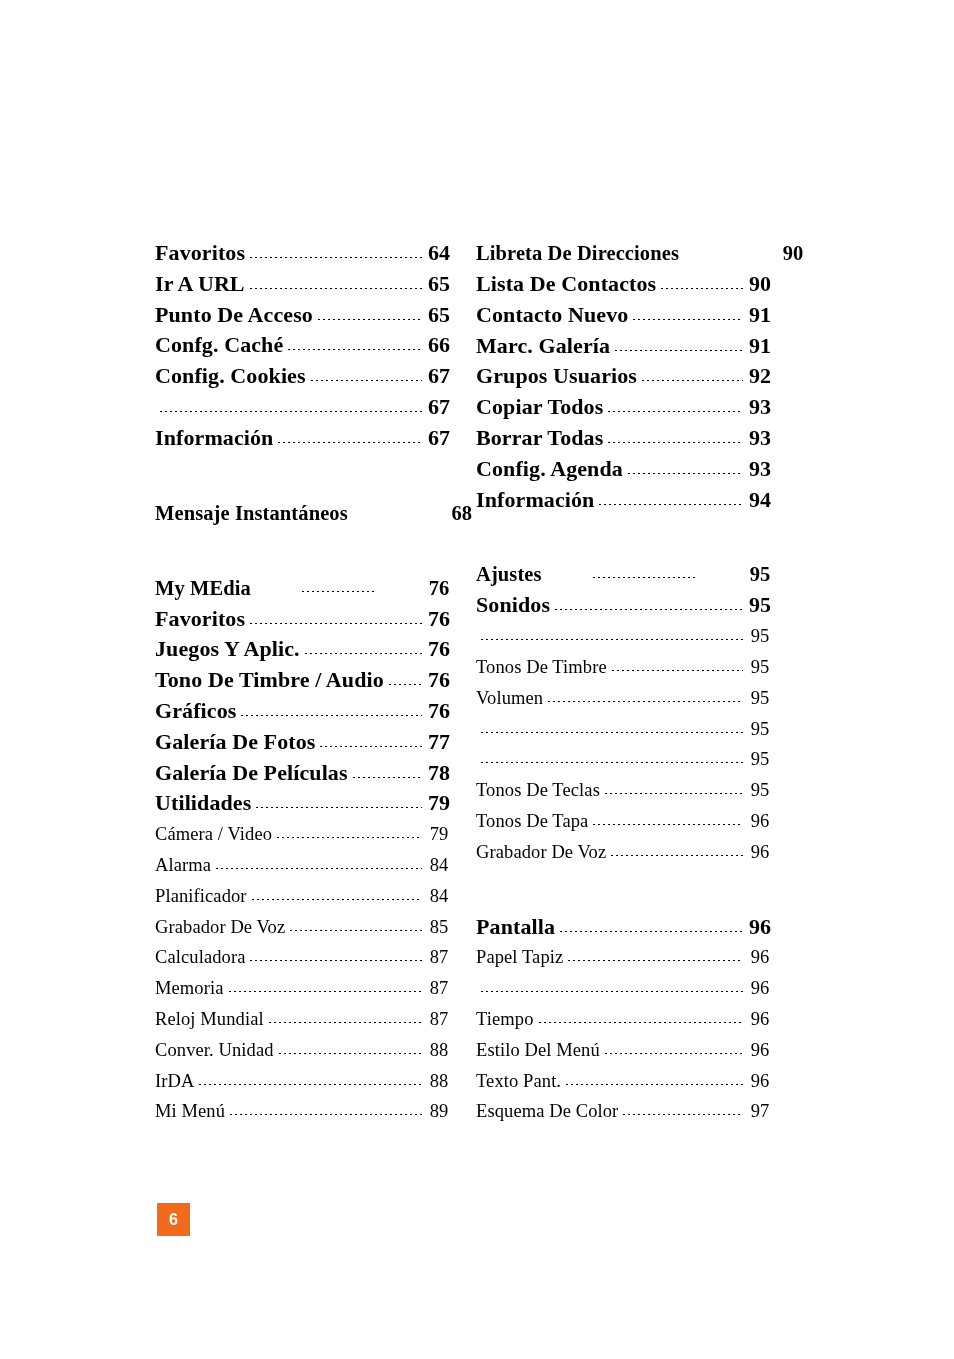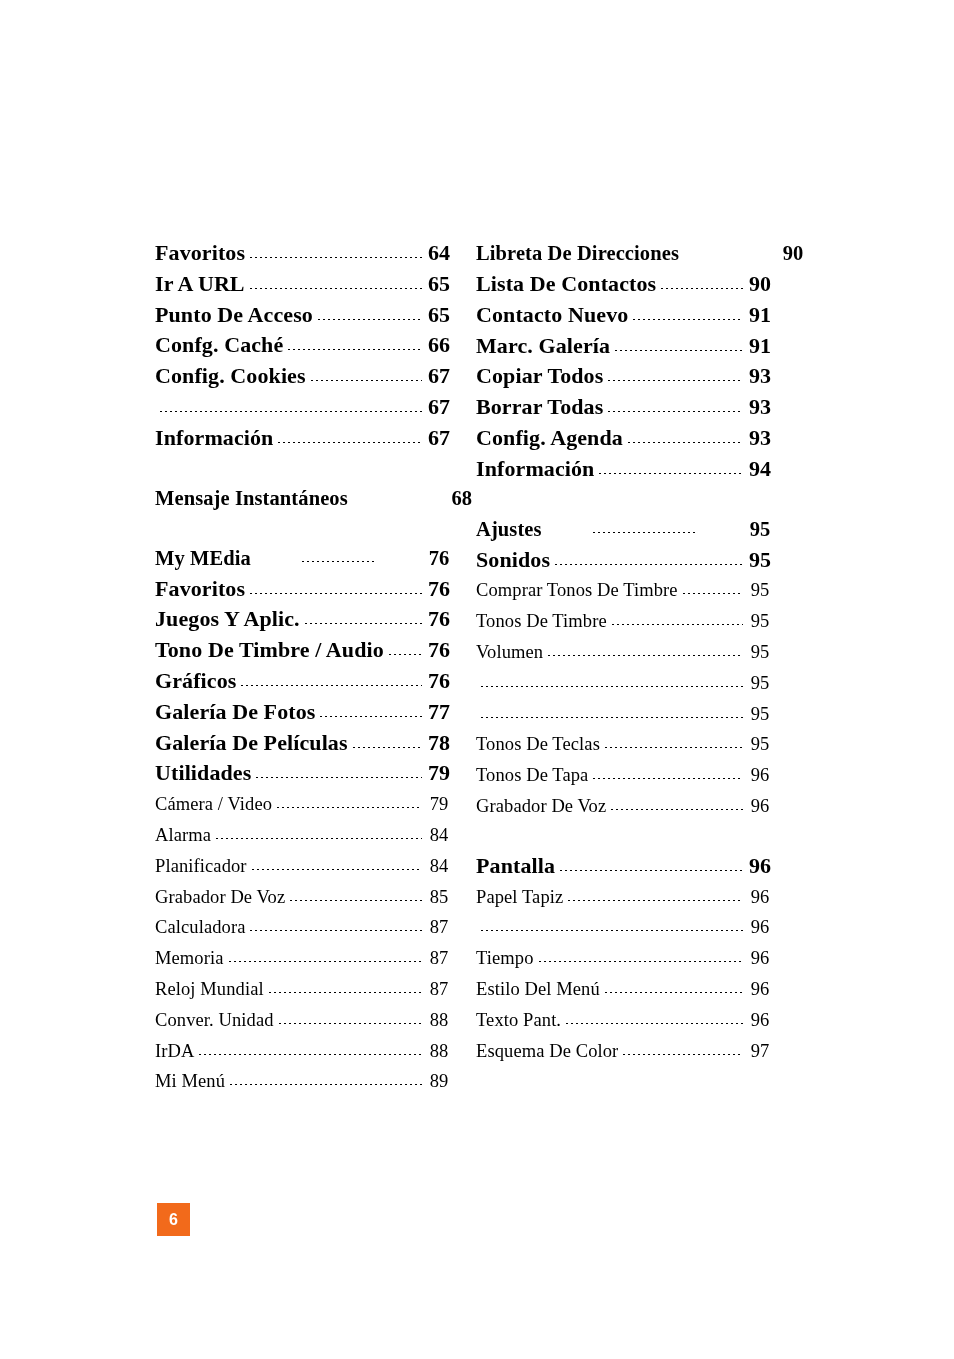--- a/index.html
+++ b/index.html
@@ -100,21 +100,21 @@
   .entry.size-normal {
     line-height: 30.8px;
   }
 
   .entry.size-header .entry-leader {
     bottom: 3px;
   }
 
   
   .group + .group {
-    margin-top: 29px;
+    margin-top: 44px;
   }
 
   
   .page-badge {
     position: absolute;
     left: 157px;
     top: 1203px;
     width: 33px;
     height: 33px;
     background: #F26A1B;
@@ -291,20 +291,25 @@
             <span class="entry-label">Contacto Nuevo</span>
             <span class="entry-leader"></span>
             <span class="entry-page">91</span>
           </div>
           <div class="entry size-bold">
             <span class="entry-label">Marc. Galería</span>
             <span class="entry-leader"></span>
             <span class="entry-page">91</span>
           </div>
           <div class="entry size-bold">
+            <span class="entry-label">Grupos Usuarios</span>
+            <span class="entry-leader"></span>
+            <span class="entry-page">92</span>
+          </div>
+          <div class="entry size-bold">
             <span class="entry-label">Copiar Todos</span>
             <span class="entry-leader"></span>
             <span class="entry-page">93</span>
           </div>
           <div class="entry size-bold">
             <span class="entry-label">Borrar Todas</span>
             <span class="entry-leader"></span>
             <span class="entry-page">93</span>
           </div>
           <div class="entry size-bold">
@@ -323,21 +328,20 @@
             <span class="entry-label">Ajustes</span>
             <span class="entry-leader"></span>
             <span class="entry-page">95</span>
           </div>
           <div class="entry size-bold">
             <span class="entry-label">Sonidos</span>
             <span class="entry-leader"></span>
             <span class="entry-page">95</span>
           </div>
           <div class="entry size-normal">
-            <span class="entry-label">Comprar Tonos De Timbre</span>
             <span class="entry-leader"></span>
             <span class="entry-page">95</span>
           </div>
           <div class="entry size-normal">
             <span class="entry-label">Tonos De Timbre</span>
             <span class="entry-leader"></span>
             <span class="entry-page">95</span>
           </div>
           <div class="entry size-normal">
             <span class="entry-label">Volumen</span>

